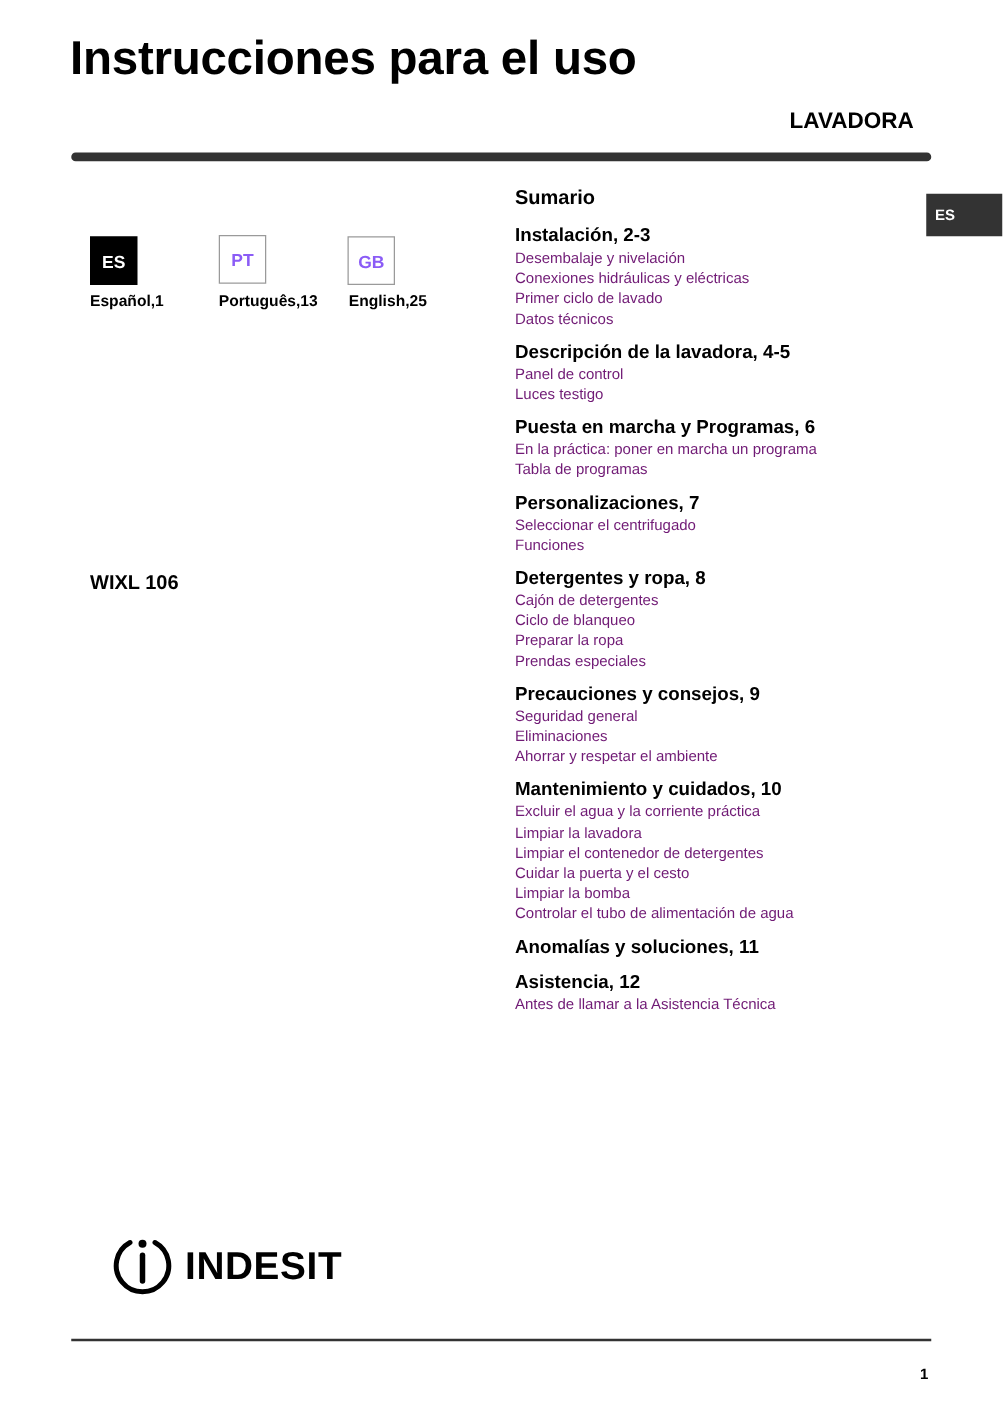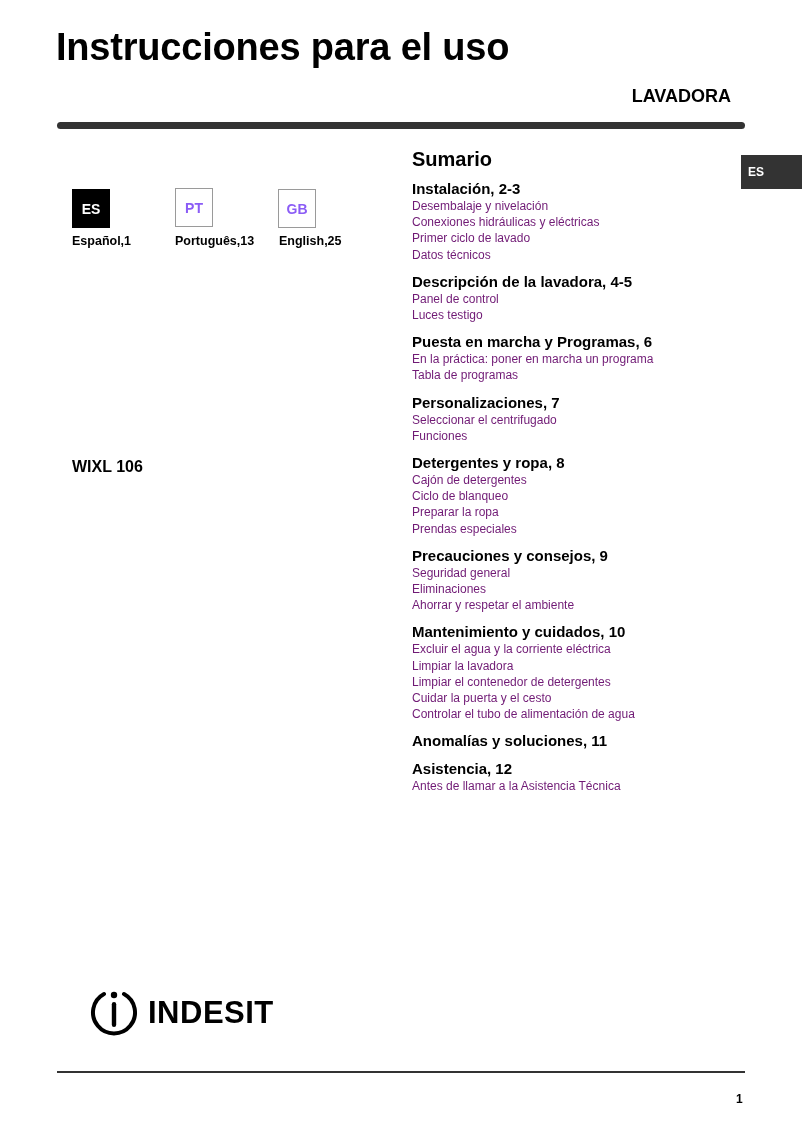--- a/index.html
+++ b/index.html
@@ -89,21 +89,21 @@
       font-weight: bold;
       line-height: 22px;
     }
     .toc {
       position: absolute;
       left: 412px;
       top: 148px;
       width: 320px;
     }
     .toc-title {
-      font-size: 20px;
+      font-size: 16px;
       font-weight: bold;
       line-height: 22px;
       margin-bottom: 10px;
     }
     .toc-section {
       margin-bottom: 10px;
     }
     .toc-heading {
       font-size: 15px;
       font-weight: bold;
@@ -205,24 +205,25 @@
 
   <div class="toc-section">
     <div class="toc-heading">Precauciones y consejos, 9</div>
     <div class="toc-item">Seguridad general</div>
     <div class="toc-item">Eliminaciones</div>
     <div class="toc-item">Ahorrar y respetar el ambiente</div>
   </div>
 
   <div class="toc-section">
     <div class="toc-heading">Mantenimiento y cuidados, 10</div>
-    <div class="toc-item">Excluir el agua y la corriente eléctrica</div>
+    <div class="toc-item">Excluir el agua y la corriente práctica</div>
     <div class="toc-item">Limpiar la lavadora</div>
     <div class="toc-item">Limpiar el contenedor de detergentes</div>
     <div class="toc-item">Cuidar la puerta y el cesto</div>
+    <div class="toc-item">Limpiar la bomba</div>
     <div class="toc-item">Controlar el tubo de alimentación de agua</div>
   </div>
 
   <div class="toc-section">
     <div class="toc-heading">Anomalías y soluciones, 11</div>
   </div>
 
   <div class="toc-section">
     <div class="toc-heading">Asistencia, 12</div>
     <div class="toc-item">Antes de llamar a la Asistencia Técnica</div>

